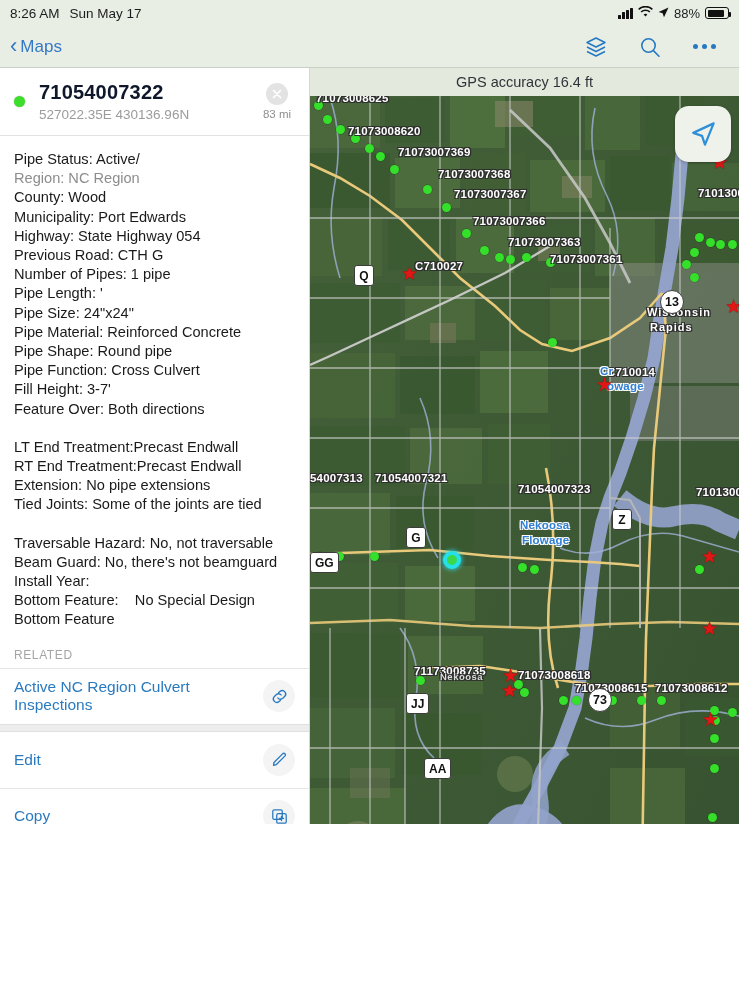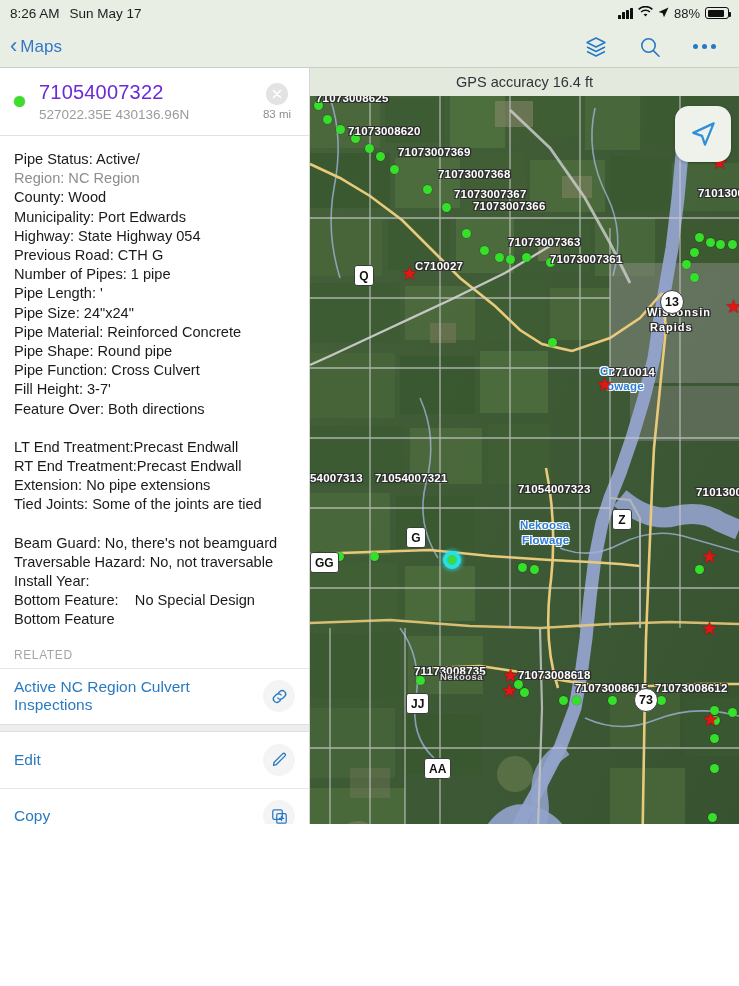--- a/index.html
+++ b/index.html
@@ -58,21 +58,21 @@
     position: absolute; top: 68px; left: 0; width: 310px; height: 918px;
     background: #fff; overflow: hidden;
     border-right: 1px solid #d6d6d6;
   }
   .panel-head {
     height: 68px; display: flex; align-items: center; padding: 0 12px 0 14px;
     border-bottom: 1px solid #e2e2e2; position: relative;
   }
   .feat-dot { width: 11px; height: 11px; border-radius: 50%; background: #3ddd2b; margin-right: 14px; flex: none; box-shadow: 0 0 0 .5px rgba(0,0,0,.15); }
   .feat-text { flex: 1; min-width: 0; }
-  .feat-title { font-size: 20px; font-weight: 400; color: #6d28d9; letter-spacing: .2px; line-height: 1.15; }
+  .feat-title { font-size: 20px; font-weight: 700; color: #0f172a; letter-spacing: .2px; line-height: 1.15; }
   .feat-sub { font-size: 13.5px; color: #9b9b9b; margin-top: 3px; }
   .head-right { display:flex; flex-direction:column; align-items:center; gap:3px; width: 40px; }
   .close-btn {
     width: 22px; height: 22px; border-radius: 50%; background: #e3e3e3;
     display:flex; align-items:center; justify-content:center; cursor:pointer;
   }
   .close-btn svg { display:block; }
   .dist { font-size: 11.5px; color: #8e8e8e; }
 
   .attrs {
@@ -249,22 +249,22 @@
         <div class="line">Pipe Shape: Round pipe</div>
         <div class="line">Pipe Function: Cross Culvert</div>
         <div class="line">Fill Height: 3-7'</div>
         <div class="line">Feature Over: Both directions</div>
         <div class="gap"></div>
         <div class="line">LT End Treatment:Precast Endwall</div>
         <div class="line">RT End Treatment:Precast Endwall</div>
         <div class="line">Extension: No pipe extensions</div>
         <div class="line">Tied Joints: Some of the joints are tied</div>
         <div class="gap"></div>
+        <div class="line">Traversable Hazard: No, not traversable</div>
         <div class="line">Beam Guard: No, there's not beamguard</div>
-        <div class="line">Traversable Hazard: No, not traversable</div>
         <div class="line">Install Year:</div>
         <div class="line">Bottom Feature:    No Special Design Bottom Feature</div>
       </div>
 
     <div class="related-hdr">RELATED</div>
     <div>
       <div class="row">
         <span class="row-label">Active NC Region Culvert Inspections</span>
         <span class="row-ico">
           <svg width="19" height="19" viewBox="0 0 24 24" fill="none" stroke="#2a7ac0" stroke-width="1.7" stroke-linecap="round">
@@ -520,21 +520,21 @@
       <div class="star" style="left:400px; top:562px"></div>
       <div class="star" style="left:410px; top:96px"></div>
     </div>
 
     <div>
         <div class="maplabel" style="left: 6px; top: 24px;">71073008625</div>
         <div class="maplabel" style="left: 38px; top: 57px;">71073008620</div>
         <div class="maplabel" style="left: 88px; top: 78px;">71073007369</div>
         <div class="maplabel" style="left: 128px; top: 100px;">71073007368</div>
         <div class="maplabel" style="left: 144px; top: 120px;">71073007367</div>
-        <div class="maplabel" style="left: 163px; top: 132px; text-align: center;">71073007366</div>
+        <div class="maplabel" style="left: 163px; top: 147px; text-align: center;">71073007366</div>
         <div class="maplabel" style="left: 198px; top: 168px;">71073007363</div>
         <div class="maplabel" style="left: 240px; top: 185px;">71073007361</div>
         <div class="maplabel" style="left: 105px; top: 192px;">C710027</div>
         <div class="maplabel" style="left: 297px; top: 298px;">C710014</div>
         <div class="maplabel" style="left: 388px; top: 119px;">71013001</div>
         <div class="maplabel" style="left: 0px; top: 404px;">54007313</div>
         <div class="maplabel" style="left: 65px; top: 404px;">71054007321</div>
         <div class="maplabel" style="left: 208px; top: 415px;">71054007323</div>
         <div class="maplabel" style="left: 386px; top: 418px;">71013001</div>
         <div class="maplabel" style="left: 104px; top: 597px;">71173008735</div>
@@ -544,21 +544,21 @@
         <div class="maplabel city" style="left: 337px; top: 238px;">Wisconsin</div>
         <div class="maplabel city" style="left: 340px; top: 253px;">Rapids</div>
         <div class="maplabel blue" style="left: 210px; top: 451px;">Nekoosa</div>
         <div class="maplabel blue" style="left: 212px; top: 466px;">Flowage</div>
         <div class="maplabel town" style="left: 130px; top: 603px;">Nekoosa</div>
         <div class="maplabel blue" style="left: 290px; top: 297px;">Cr</div>
         <div class="maplabel blue" style="left: 297px; top: 312px;">owage</div>
       </div>
     <div>
         <div class="shield round" style="left: 350px; top: 222px;">13</div>
-        <div class="shield round" style="left: 278px; top: 620px; margin-left: 46px;">73</div>
+        <div class="shield round" style="left: 278px; top: 620px;">73</div>
         <div class="shield" style="left: 44px; top: 197px;">Q</div>
         <div class="shield" style="left: 96px; top: 459px;">G</div>
         <div class="shield" style="left: 0px; top: 484px;">GG</div>
         <div class="shield" style="left: 302px; top: 441px;">Z</div>
         <div class="shield" style="left: 96px; top: 625px;">JJ</div>
         <div class="shield" style="left: 114px; top: 690px;">AA</div>
       </div>
   </div>
 </div>
 

